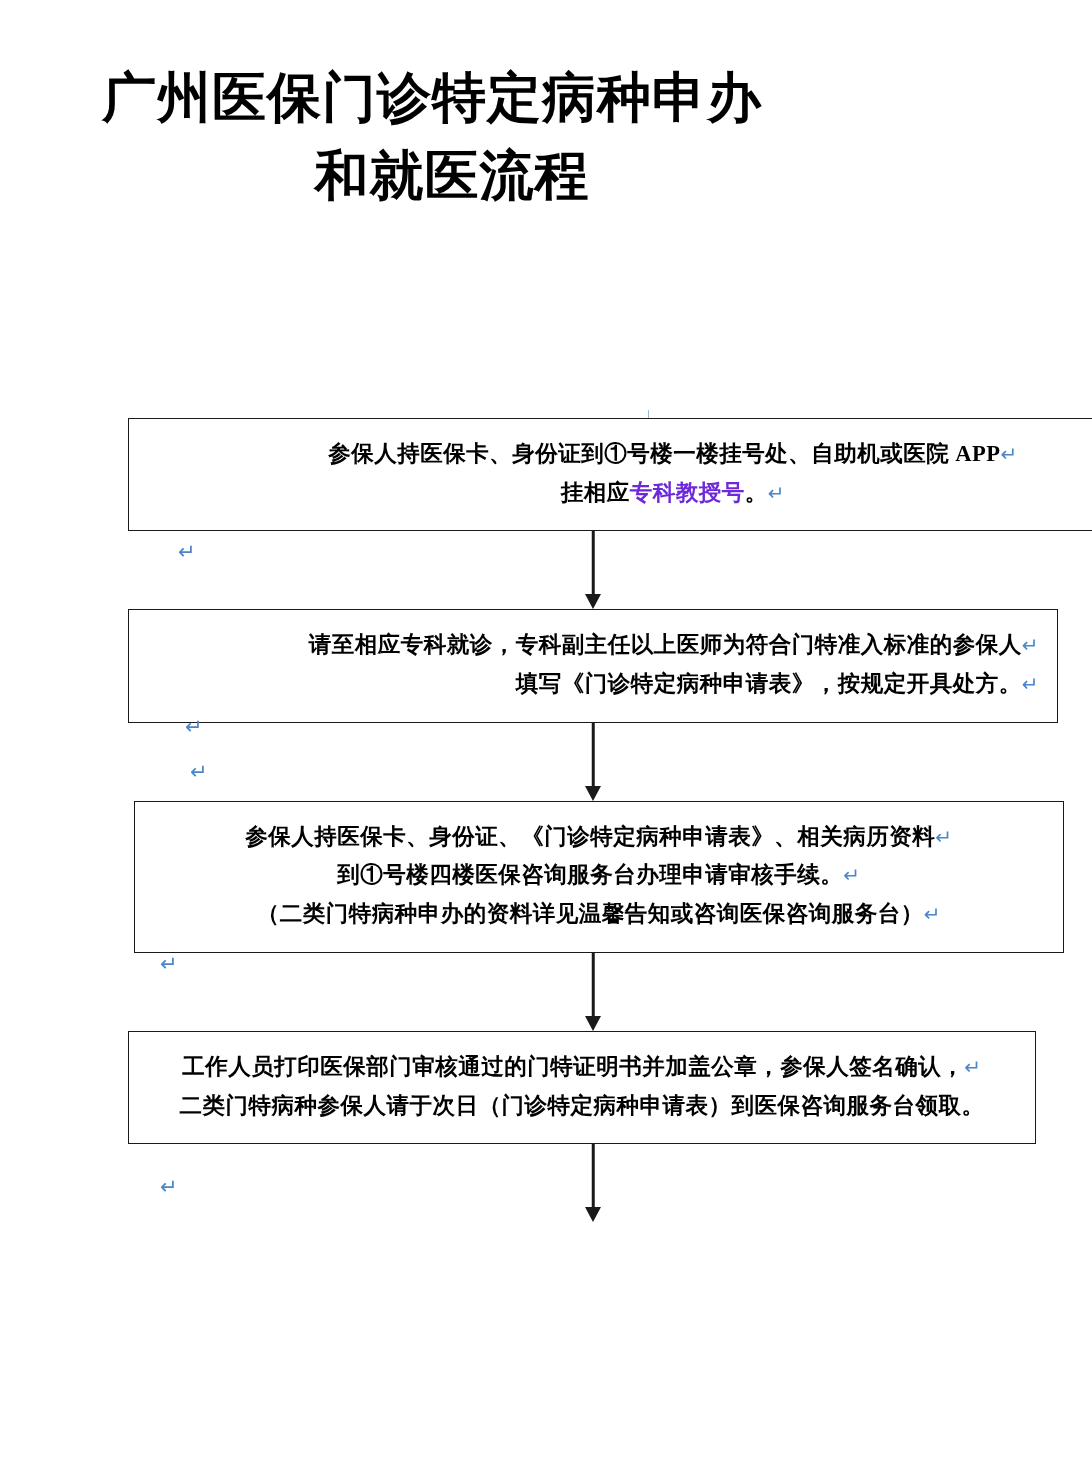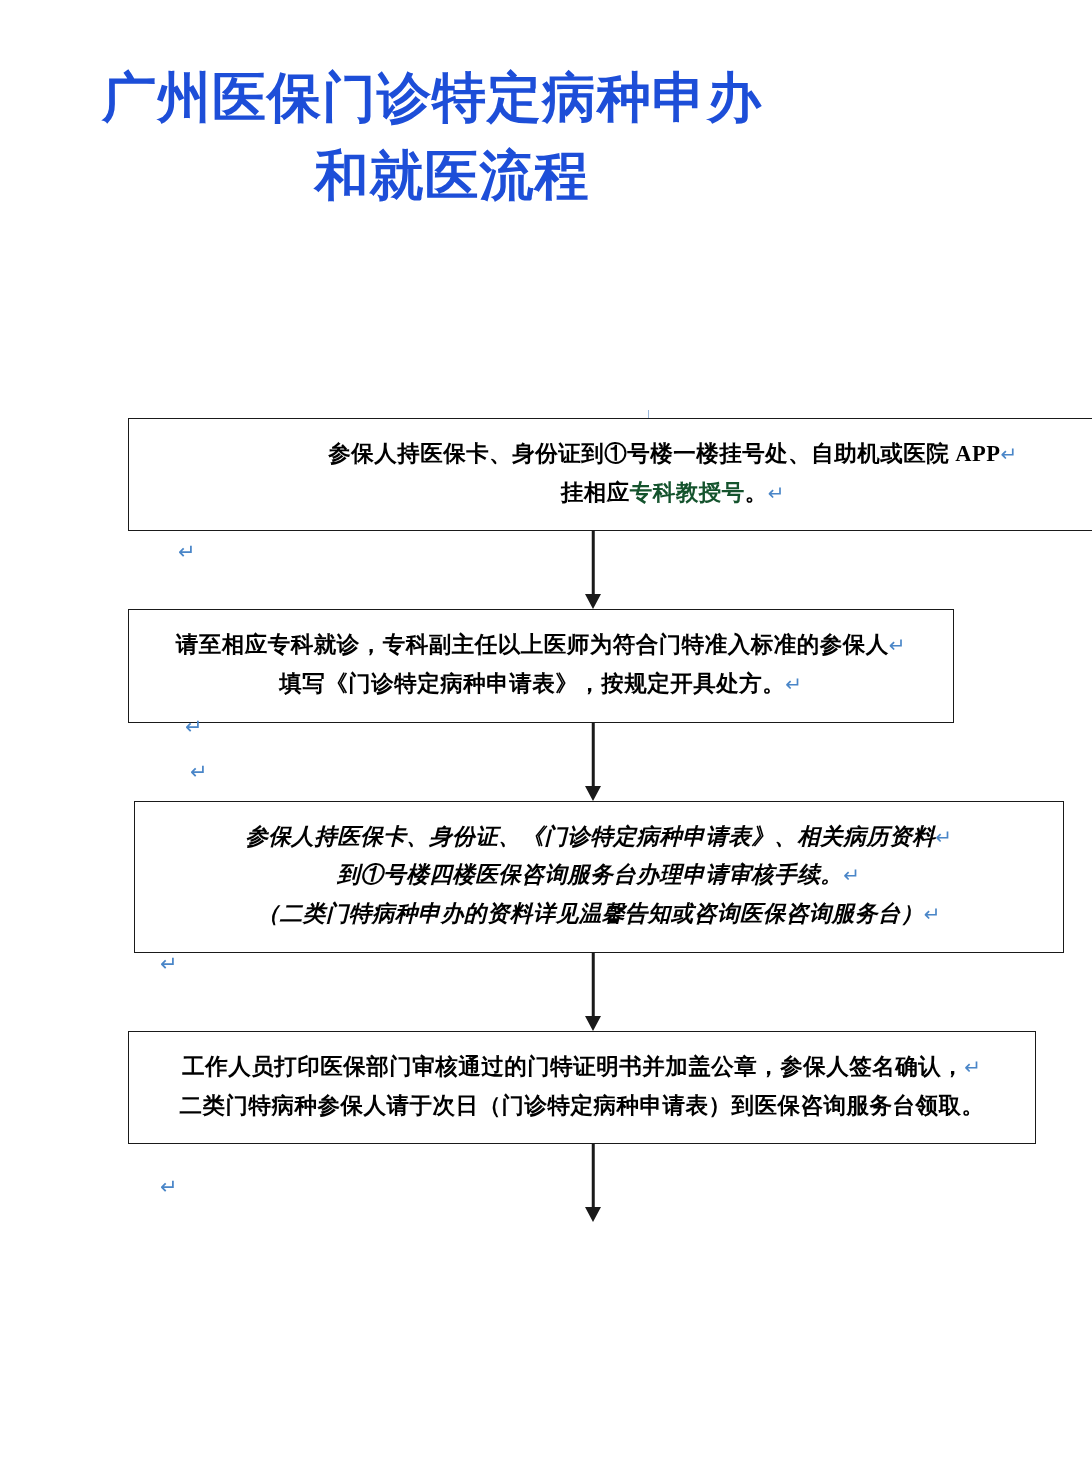--- a/index.html
+++ b/index.html
@@ -20,21 +20,21 @@
     position: absolute;
     top: 58px;
     left: 0;
     width: 864px;
     text-align: center;
     font-family: "Liberation Sans", "DejaVu Sans", sans-serif;
     font-weight: bold;
     font-size: 54px;
     line-height: 1.45;
     letter-spacing: 1px;
-    color: #1d4ed8;
+    color: #000000;
   }
   .title-line-1 { display: block; }
   .title-line-2 { display: block; padding-left: 40px; }
 
   .flow {
     position: absolute;
     left: 128px;
     top: 418px;
     width: 930px;
   }
@@ -49,26 +49,26 @@
     line-height: 1.72;
     font-family: "Liberation Serif", "DejaVu Serif", serif;
     font-weight: 600;
     letter-spacing: 0.5px;
   }
   .box p {
     margin: 0;
     white-space: nowrap;
   }
   .box.wide-1 { width: 1090px; }
-  .box.wide-2 { width: 826px; }
-  .box.wide-3 { width: 930px; margin-left: 6px; font-style: italic; }
+  .box.wide-2 { width: 930px; text-align: right; }
+  .box.wide-3 { width: 930px; margin-left: 6px; }
   .box.wide-4 { width: 908px; }
   .box.wide-5 { width: 930px; }
 
-  .hl-red { color: #14532d; }
+  .hl-red { color: #6d28d9; }
 
   .pilcrow {
     color: #4a86c8;
     font-family: "Liberation Sans", "DejaVu Sans", sans-serif;
     font-weight: normal;
     font-size: 20px;
     vertical-align: baseline;
   }
 
   

